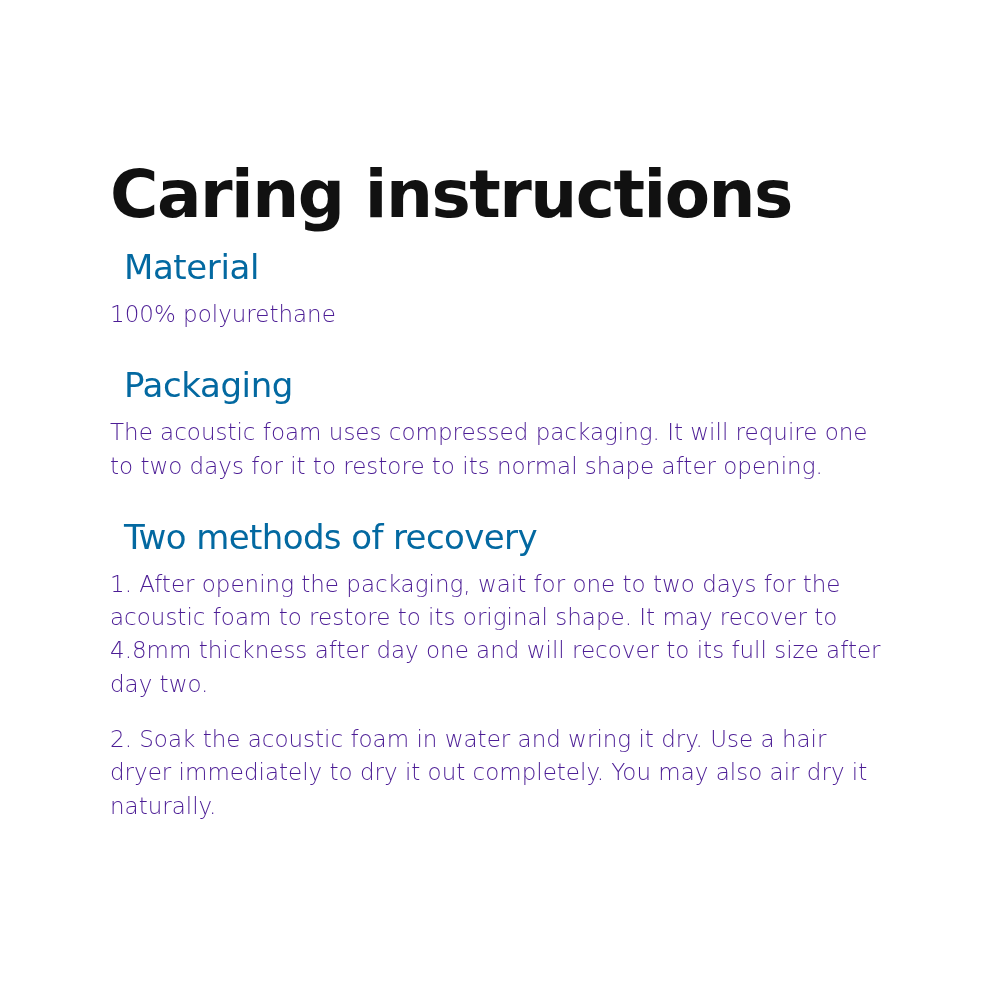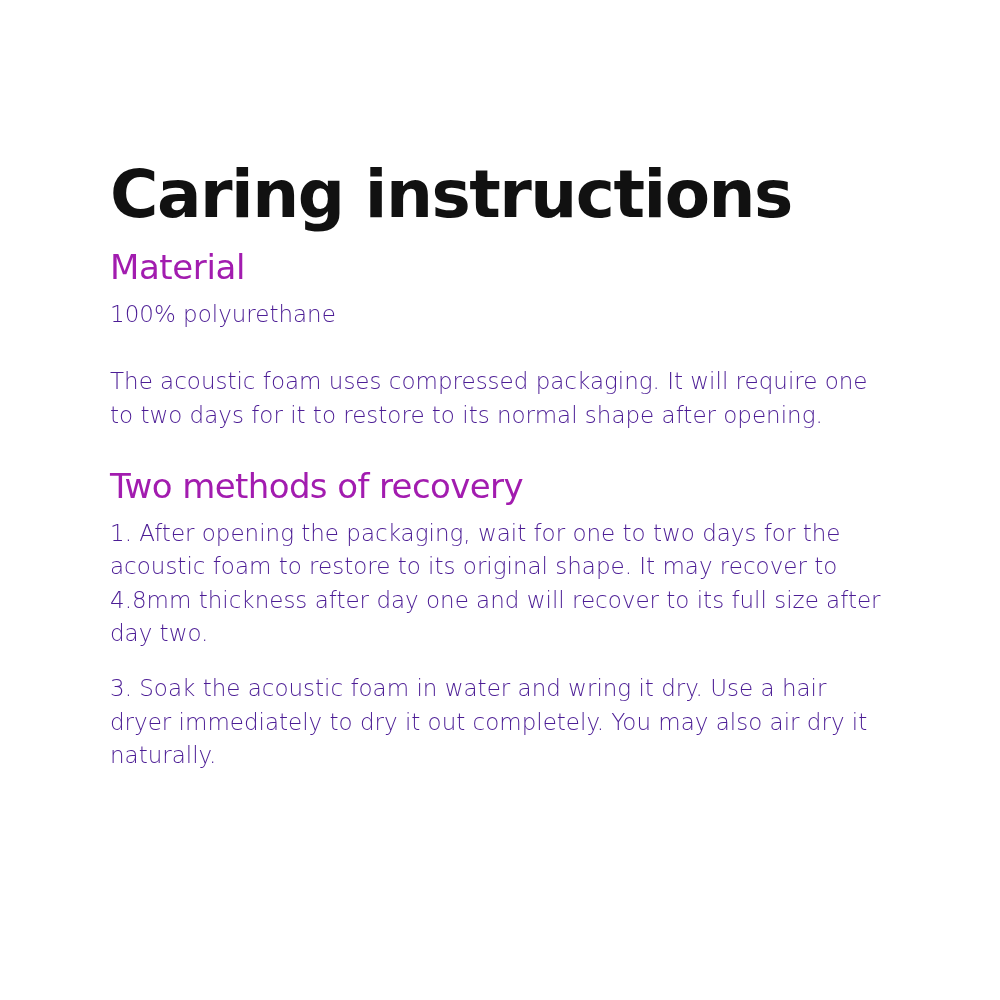--- a/index.html
+++ b/index.html
@@ -29,24 +29,24 @@
     line-height: 1.05;
     color: #111111;
     margin: 0 0 18px 0;
   }
   .section {
     margin: 0;
   }
   .section-heading {
     font-size: 34px;
     font-weight: 400;
-    color: #a21caf;
+    color: #0369a1;
     letter-spacing: -0.4px;
     line-height: 1.2;
-    margin: 0 0 10px 0;
+    margin: 0 0 10px 14px;
   }
   .section-heading.bold {
     font-weight: 400;
     letter-spacing: -0.6px;
   }
   .body-text {
     font-size: 23px;
     font-weight: 300;
     line-height: 1.45;
     color: #4c1d95;
@@ -64,24 +64,25 @@
   <h1 class="doc-title">Caring instructions</h1>
 
   <div class="section">
     <h2 class="section-heading">Material</h2>
     <p class="body-text para">100% polyurethane</p>
   </div>
 
   <div class="gap-md"></div>
 
   <div class="section">
+    <h2 class="section-heading">Packaging</h2>
     <p class="body-text para">The acoustic foam uses compressed packaging. It will require one to two days for it to restore to its normal shape after opening.</p>
   </div>
 
   <div class="gap-md"></div>
 
   <div class="section">
     <h2 class="section-heading bold">Two methods of recovery</h2>
     <p class="body-text para">1. After opening the packaging, wait for one to two days for the acoustic foam to restore to its original shape. It may recover to 4.8mm thickness after day one and will recover to its full size after day two.</p>
-    <p class="body-text para">3. Soak the acoustic foam in water and wring it dry. Use a hair dryer immediately to dry it out completely. You may also air dry it naturally.</p>
+    <p class="body-text para">2. Soak the acoustic foam in water and wring it dry. Use a hair dryer immediately to dry it out completely. You may also air dry it naturally.</p>
   </div>
 
 </div>
 
 </body></html>

